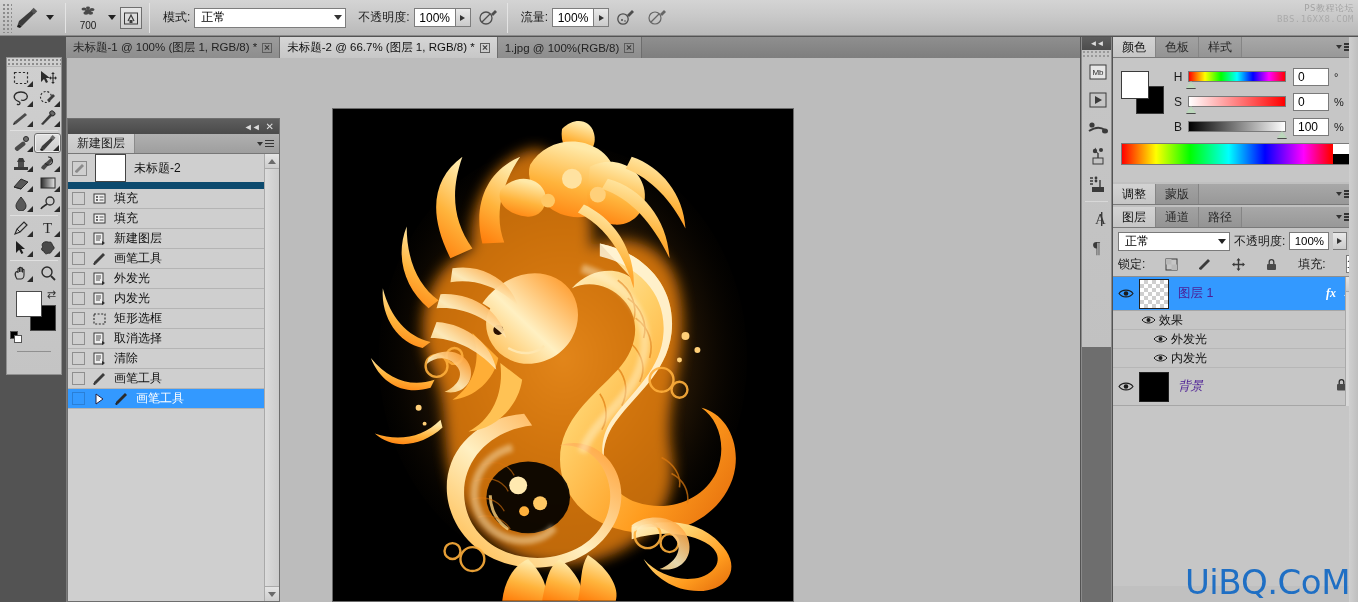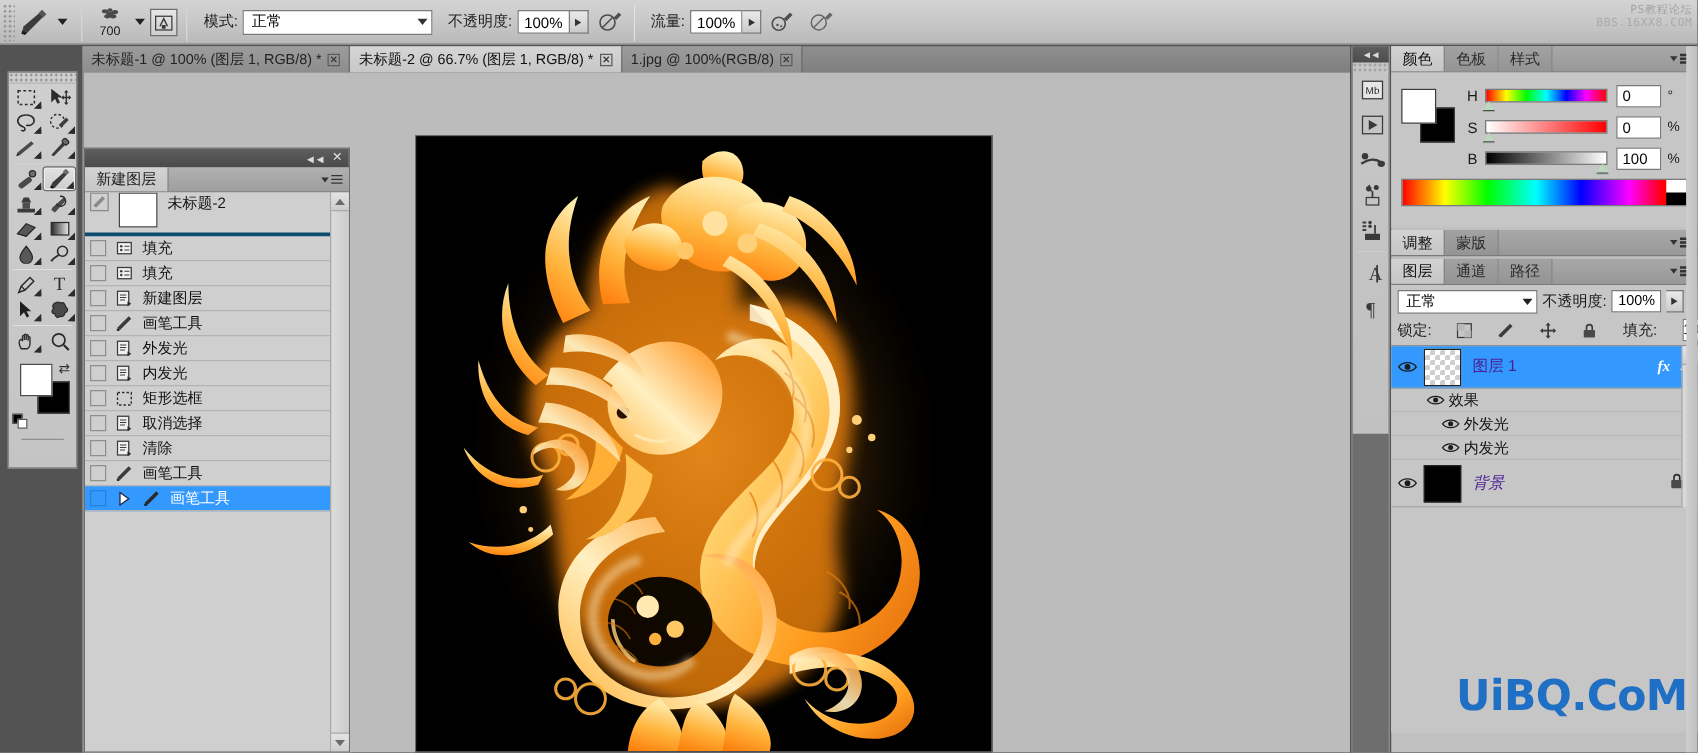--- a/index.html
+++ b/index.html
@@ -159,22 +159,22 @@
     background: linear-gradient(to bottom,#d3d3d3,#c6c6c6);
     border-right: 1px solid #8b8b8b;
   }
   .hp-menu { margin-left:auto; display:flex; align-items:center; padding-right: 5px; gap:2px; }
   .hp-menu .mtri { width:0;height:0;border-left:3.5px solid transparent;border-right:3.5px solid transparent;border-top:4px solid #333; }
   .hp-menu .mlines { display:flex; flex-direction:column; gap:1.5px; }
   .hp-menu .mlines i { display:block; width:9px; height:1.5px; background:#333; }
   .hp-body { flex: 1; display: flex; background: #cfcfcf; overflow: hidden; position: relative;}
   .hp-list { flex: 1; background: #cfcfcf; }
   .hp-snapshot {
-    display:flex; height: 35px; padding-left: 4px; gap: 8px;
-    border-bottom: 3px solid #0c4a6e;
+    display:flex; align-items:center; height: 35px; padding-left: 4px; gap: 8px;
+    border-bottom: 7px solid #0c4a6e;
   }
   .hp-snap-check {
     width: 15px; height: 15px; background:#cfcfcf; border:1px solid #8a8a8a;
     display:flex; align-items:center; justify-content:center;
   }
   .hp-snap-thumb { width: 31px; height: 28px; background:#fff; border: 1px solid #444; }
   .hp-snap-label { font-size: 12px; color: #111; }
   .hp-item {
     display:flex; align-items:center; height: 20px; padding-left: 4px; gap: 7px;
     border-bottom: 1px solid #b4b4b4;
@@ -295,22 +295,22 @@
     font-size:12px; color:#111; background:#c6c6c6;
   }
   .sub-row .eye-cell { width: 22px; }
   .lp-scroll {
     position:absolute; right:0; top:0; width: 13px; height: 100%;
     background: linear-gradient(to right,#dadada,#c9c9c9); border-left:1px solid #a9a9a9;
   }
   .lock-badge { margin-left:auto; margin-right: 10px; }
   .lp-blank { background:#c6c6c6; }
   .watermark-bottom {
-    position:absolute; right: 8px; bottom: 25px;
-    font-size: 34px; font-weight: bold; color:#1f6fc4; letter-spacing: -0.5px;
+    position:absolute; right: 8px; bottom: 0;
+    font-size: 34px; font-weight: normal; color:#1f6fc4; letter-spacing: -0.5px;
     font-family: "DejaVu Sans", sans-serif;
   }
   .right-strip { position:absolute; right:0; top:0; width: 9px; height: 100%; background: linear-gradient(to right,#cfcfcf,#bfbfbf); }
 </style>
 </head>
 <body>
 
 <div id="app">
 
   <div class="options-bar">

